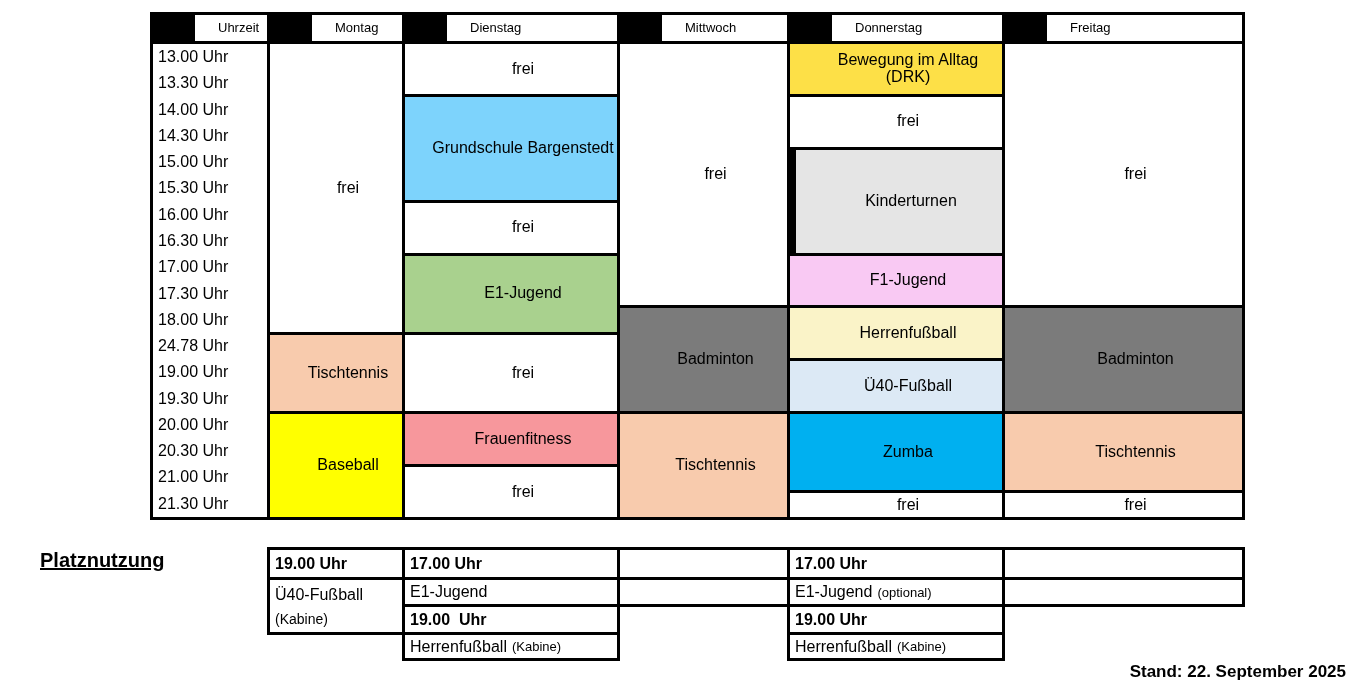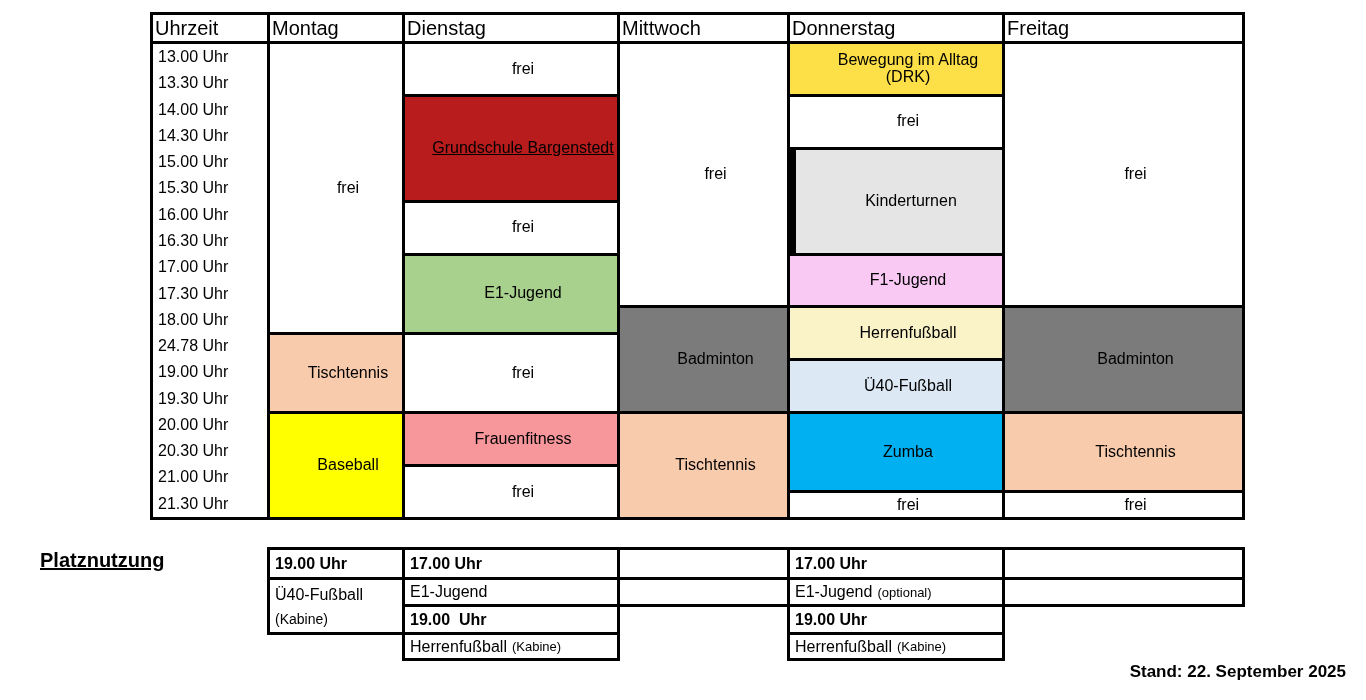--- a/index.html
+++ b/index.html
@@ -9,26 +9,26 @@
   
   .main-table{
     position:absolute;left:150px;top:12px;
     display:grid;
     grid-template-columns:114px 132px 212px 167px 212px 237px;
     grid-template-rows:26px repeat(18,23.45px);
     gap:3px;background:#000;padding:3px;
   }
   .cell{background:#fff;display:flex;align-items:center;justify-content:center;
         font-size:16px;text-align:center;line-height:1.05;overflow:hidden;padding-left:24px;}
-  .head{justify-content:flex-start;padding-left:2px;font-size:20px;background:#fff;}
+  .head{justify-content:flex-start;padding-left:23px;font-size:13px;background:#fff;margin-left:42px;}
   .time-col{background:#fff;display:flex;flex-direction:column;}
   .time-line{flex:1;display:flex;align-items:center;padding-left:5px;font-size:16px;}
 
   .bg-white{background:#ffffff;}
-  .bg-orange{background:#b91c1c;text-decoration:underline;}
+  .bg-orange{background:#7dd3fc;}
   .bg-green{background:#A9D18E;}
   .bg-gray{background:#7B7B7B;}
   .bg-peach{background:#F8CBAD;}
   .bg-yellow{background:#FFFF00;}
   .bg-salmon{background:#F7979C;}
   .bg-bluegray{background:#fde047;}
   .bg-lightgray{background:#e5e5e5;margin-left:6px;}
   .bg-pink{background:#F9C9F3;}
   .bg-lightyellow{background:#FAF3C8;}
   .bg-lightblue{background:#DCE9F5;}

